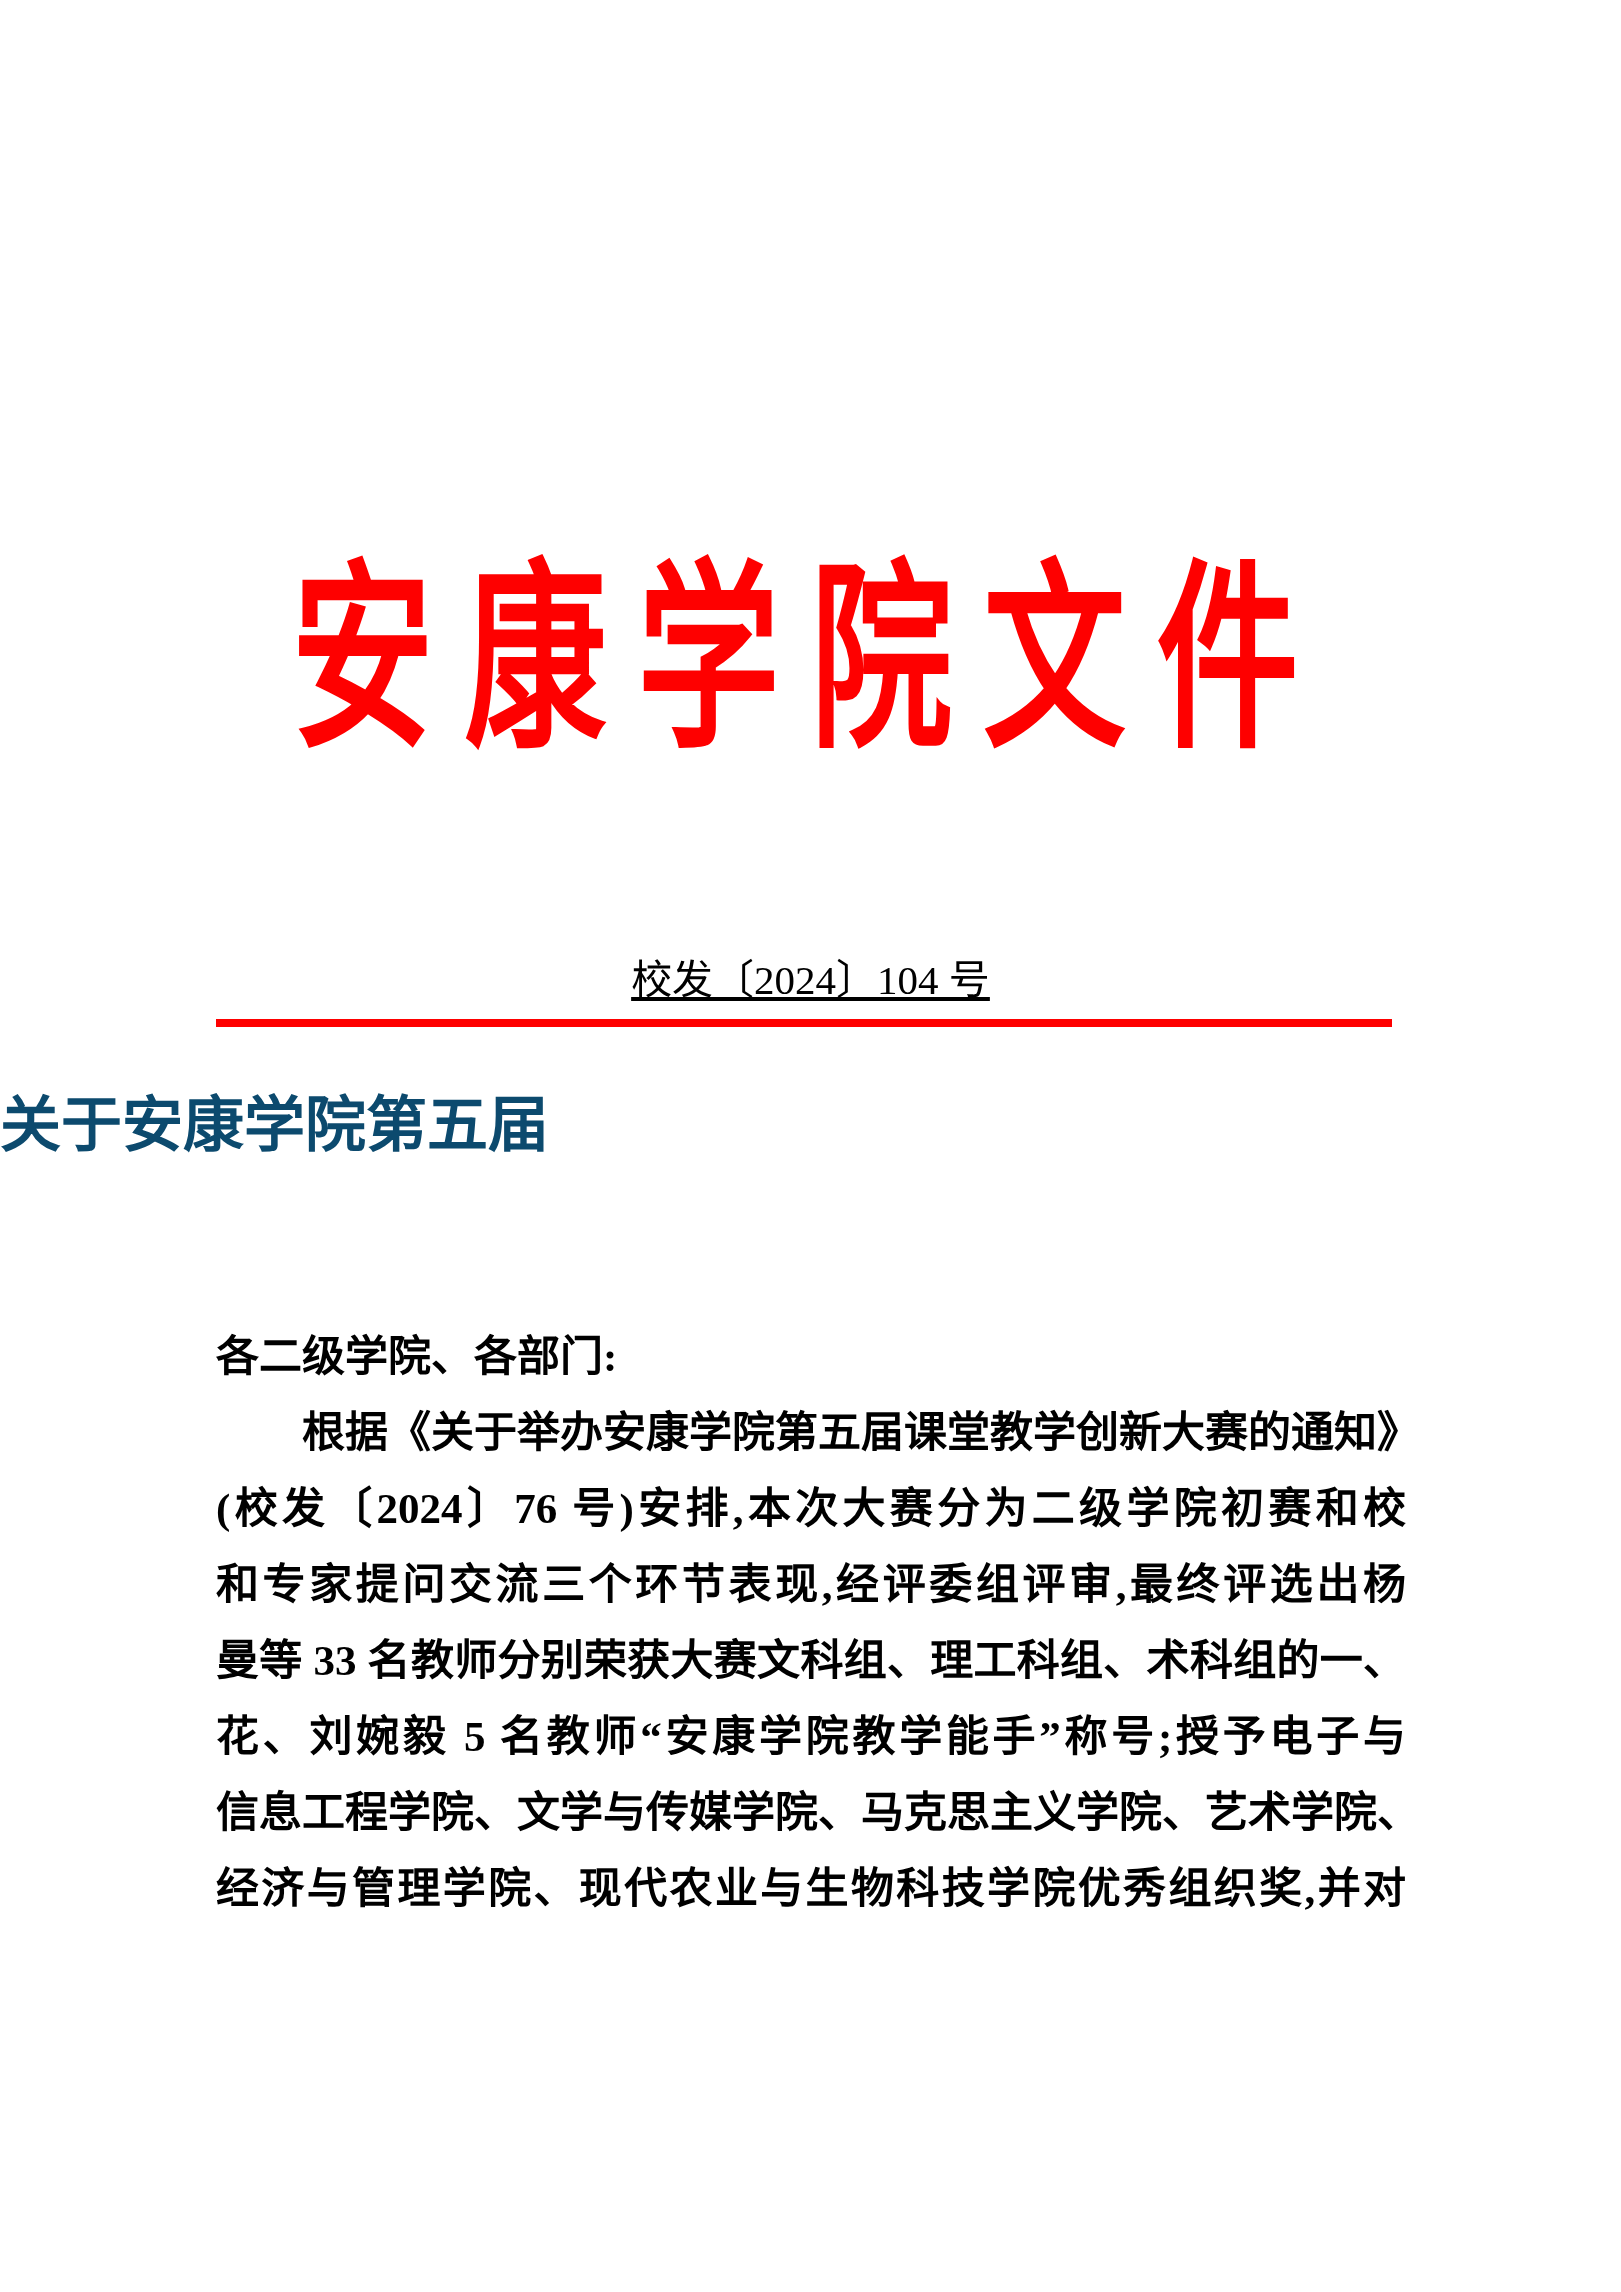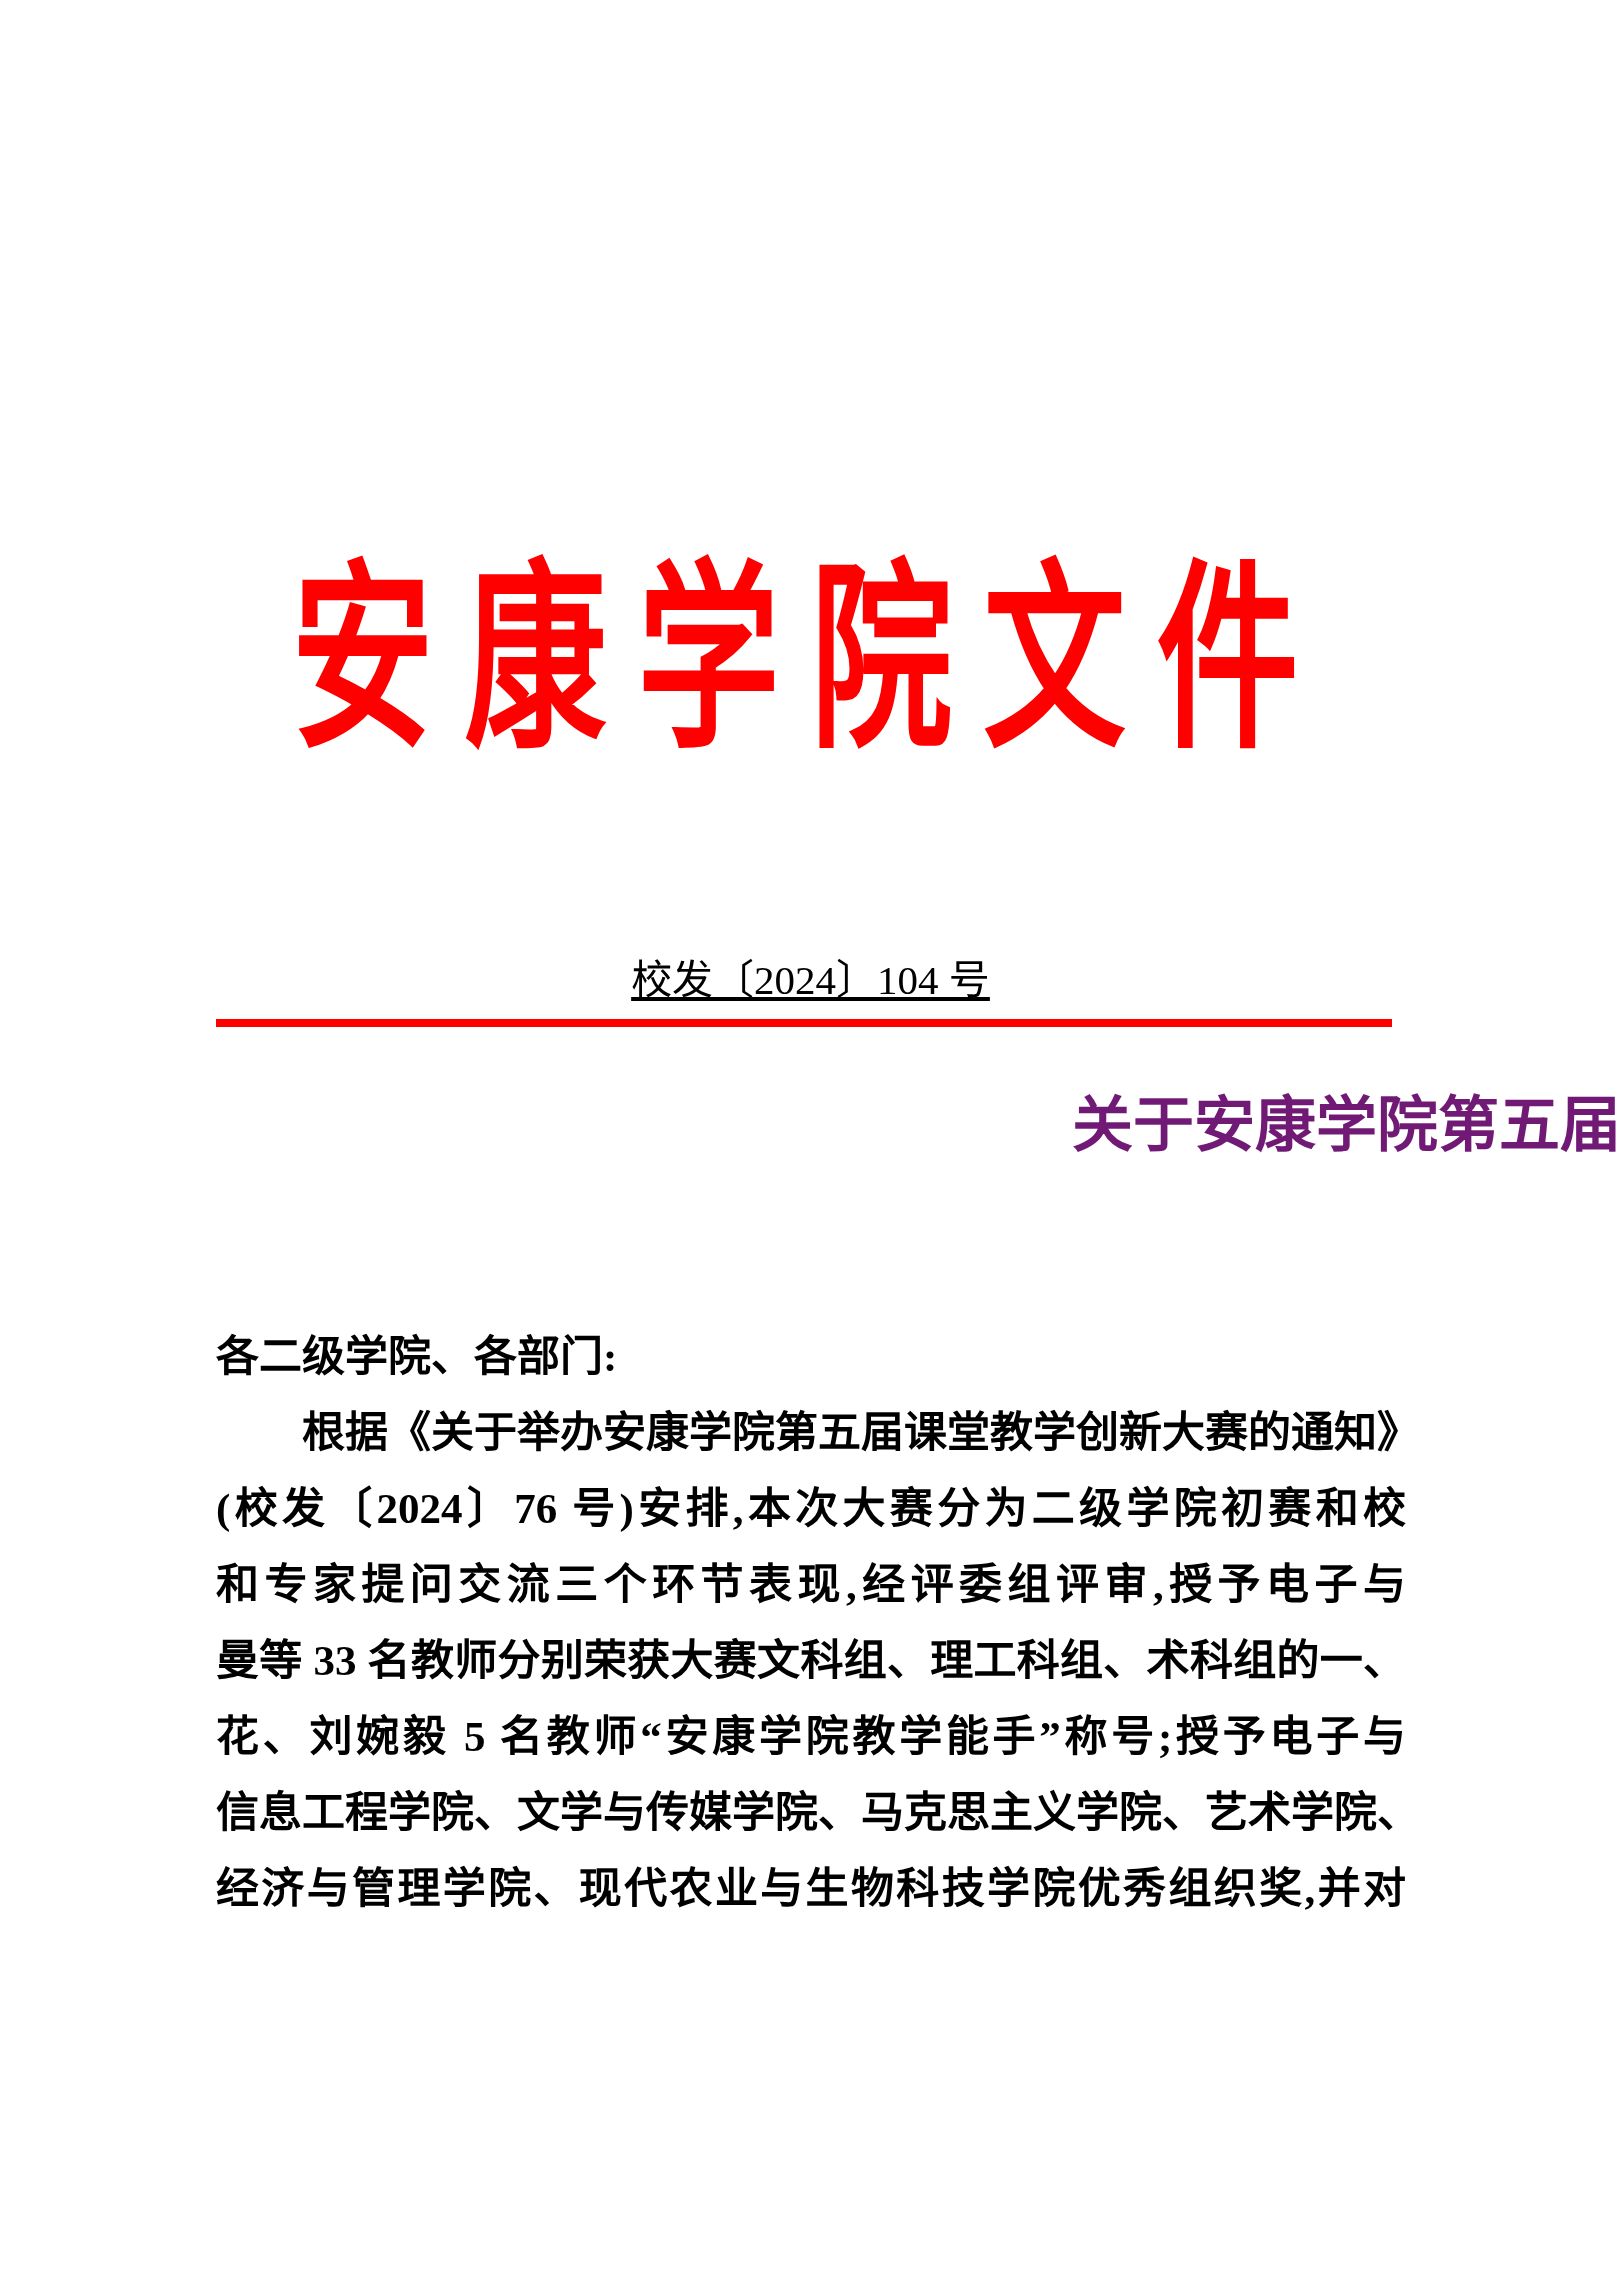--- a/index.html
+++ b/index.html
@@ -58,25 +58,25 @@
     height: 7.8px;
     background: var(--accent, #fe0000);
   }
 
   
   .doc-title {
     position: absolute;
     top: 1078px;
     left: 0;
     width: 100%;
-    text-align: right;
+    text-align: left;
     font-size: 61px;
     font-weight: bold;
     line-height: 95px;
-    color: #701a75;
+    color: #0c4a6e;
     margin: 0;
   }
 
   
   .body-block {
     position: absolute;
     top: 1319px;
     left: 216px;
     width: 1190px;
     font-size: 43px;
@@ -111,21 +111,21 @@
   <div class="red-divider"></div>
 
   <h1 class="doc-title">
     <div>关于安康学院第五届</div>
   </h1>
 
   <div class="body-block">
     <div class="body-line salutation">各二级学院、各部门:</div>
     <div class="body-line indent">根据《关于举办安康学院第五届课堂教学创新大赛的通知》</div>
     <div class="body-line">(校发〔2024〕76 号)安排,本次大赛分为二级学院初赛和校</div>
-    <div class="body-line">和专家提问交流三个环节表现,经评委组评审,授予电子与</div>
+    <div class="body-line">和专家提问交流三个环节表现,经评委组评审,最终评选出杨</div>
     <div class="body-line">曼等 33 名教师分别荣获大赛文科组、理工科组、术科组的一、</div>
     <div class="body-line">花、刘婉毅 5 名教师“安康学院教学能手”称号;授予电子与</div>
     <div class="body-line">信息工程学院、文学与传媒学院、马克思主义学院、艺术学院、</div>
     <div class="body-line">经济与管理学院、现代农业与生物科技学院优秀组织奖,并对</div>
   </div>
 
 </div>
 
 
 </body></html>

